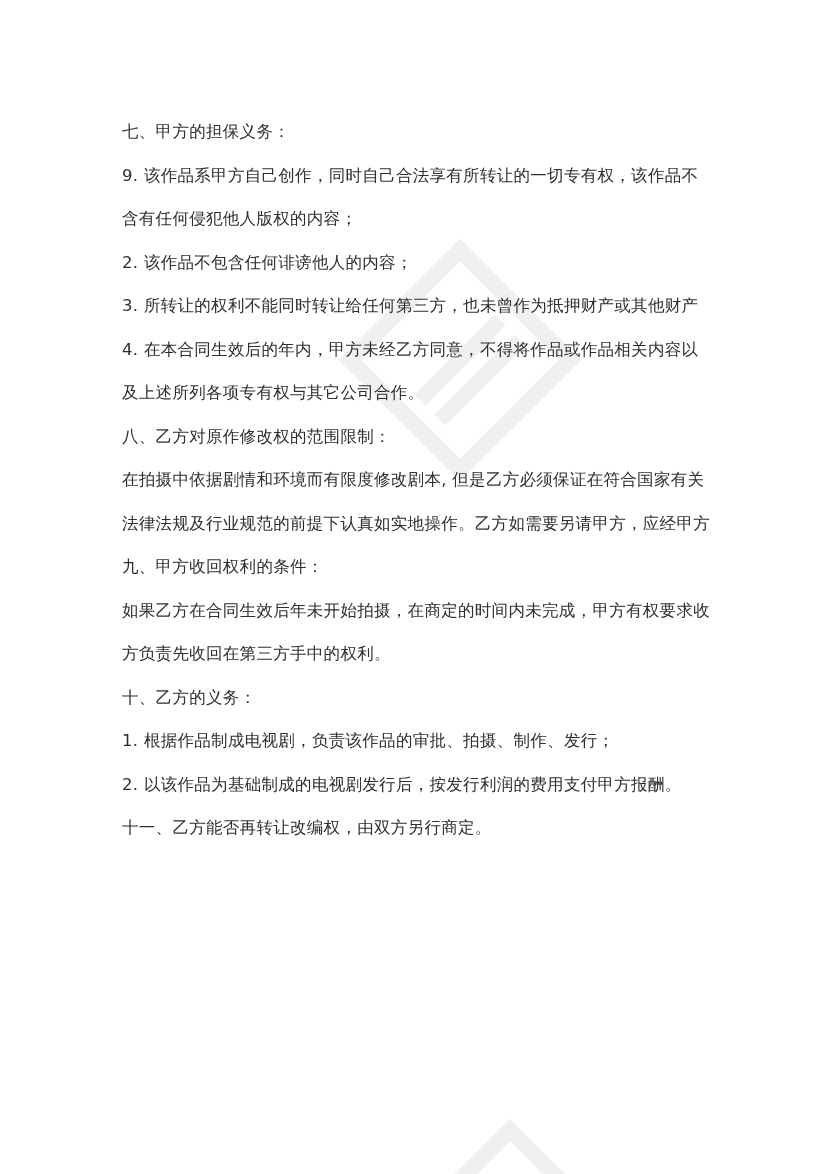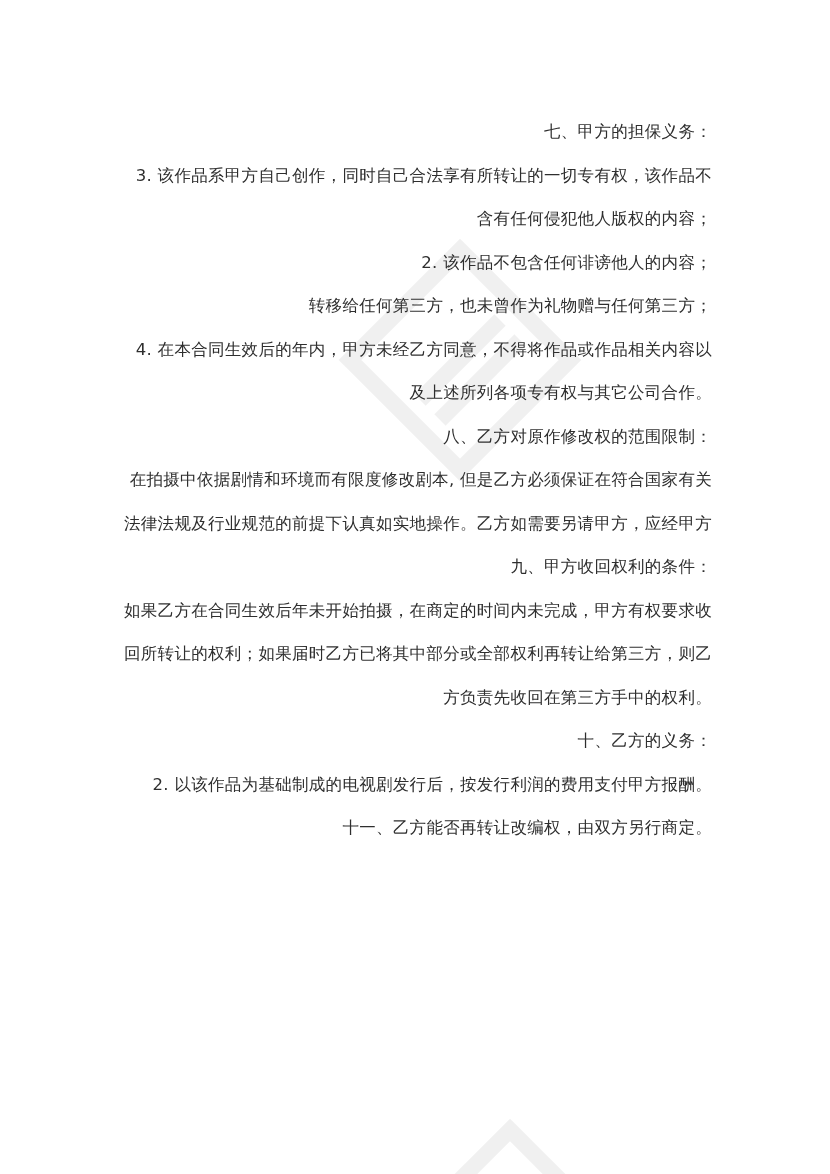--- a/index.html
+++ b/index.html
@@ -32,21 +32,20 @@
       top: 110px;
       width: 590px;
     }
     .line {
       font-size: 16.5px;
       line-height: 43.5px;
       height: 43.5px;
       white-space: nowrap;
       letter-spacing: 0.3px;
       color: #2e2e2e;
-      text-align: right;
     }
   </style>
 </head>
 <body>
 
 <div class="page">
 
   <svg class="watermark" style="left:330px; top:230px;" width="260" height="260" viewBox="0 0 260 260">
     <g fill="none" stroke="#777" stroke-width="16">
       <path d="M130 20 L240 130 L130 240 L20 130 Z"></path>
@@ -56,30 +55,30 @@
   </svg>
   <svg class="watermark" style="left:380px; top:1110px;" width="260" height="260" viewBox="0 0 260 260">
     <g fill="none" stroke="#777" stroke-width="16">
       <path d="M130 20 L240 130 L130 240 L20 130 Z"></path>
       <path d="M90 170 L170 90"></path>
     </g>
   </svg>
 
   <div class="content">
     <div class="line">七、甲方的担保义务：</div>
-    <div class="line">3.  该作品系甲方自己创作，同时自己合法享有所转让的一切专有权，该作品不</div>
+    <div class="line">9.  该作品系甲方自己创作，同时自己合法享有所转让的一切专有权，该作品不</div>
     <div class="line">含有任何侵犯他人版权的内容；</div>
     <div class="line">2.  该作品不包含任何诽谤他人的内容；</div>
-    <div class="line">转移给任何第三方，也未曾作为礼物赠与任何第三方；</div>
+    <div class="line">3.  所转让的权利不能同时转让给任何第三方，也未曾作为抵押财产或其他财产</div>
     <div class="line">4.  在本合同生效后的年内，甲方未经乙方同意，不得将作品或作品相关内容以</div>
     <div class="line">及上述所列各项专有权与其它公司合作。</div>
     <div class="line">八、乙方对原作修改权的范围限制：</div>
     <div class="line">在拍摄中依据剧情和环境而有限度修改剧本, 但是乙方必须保证在符合国家有关</div>
     <div class="line">法律法规及行业规范的前提下认真如实地操作。乙方如需要另请甲方，应经甲方</div>
     <div class="line">九、甲方收回权利的条件：</div>
     <div class="line">如果乙方在合同生效后年未开始拍摄，在商定的时间内未完成，甲方有权要求收</div>
-    <div class="line">回所转让的权利；如果届时乙方已将其中部分或全部权利再转让给第三方，则乙</div>
     <div class="line">方负责先收回在第三方手中的权利。</div>
     <div class="line">十、乙方的义务：</div>
+    <div class="line">1.  根据作品制成电视剧，负责该作品的审批、拍摄、制作、发行；</div>
     <div class="line">2.  以该作品为基础制成的电视剧发行后，按发行利润的费用支付甲方报酬。</div>
     <div class="line">十一、乙方能否再转让改编权，由双方另行商定。</div>
   </div>
 </div>
 
 </body></html>

